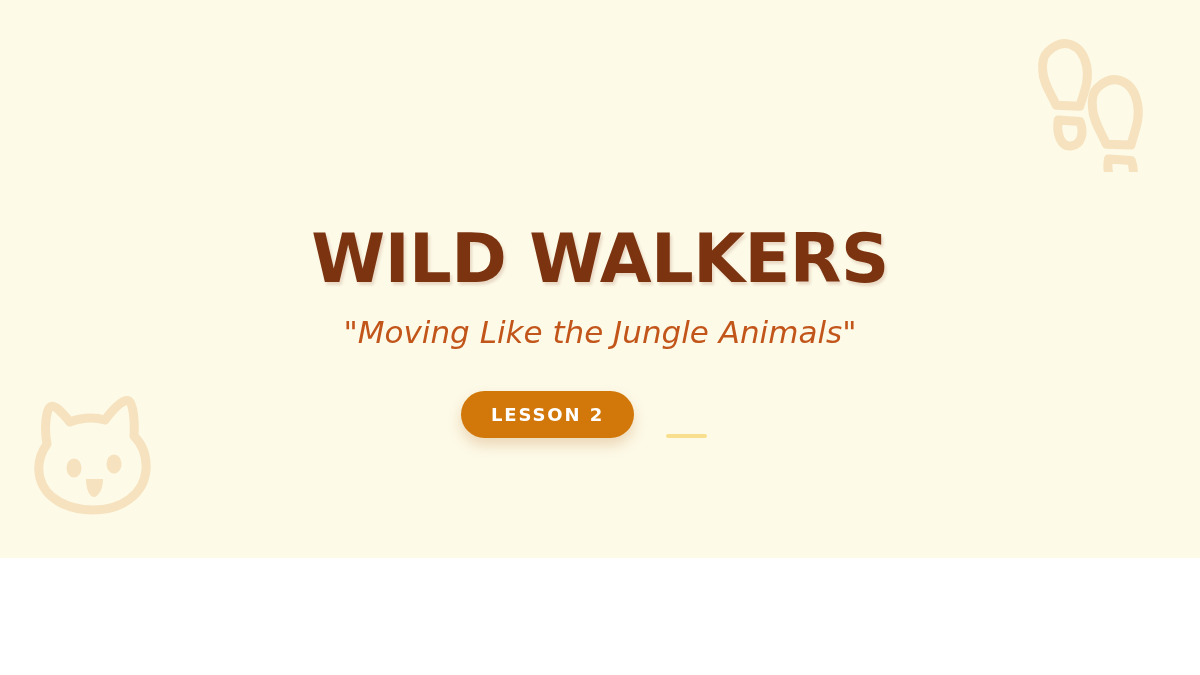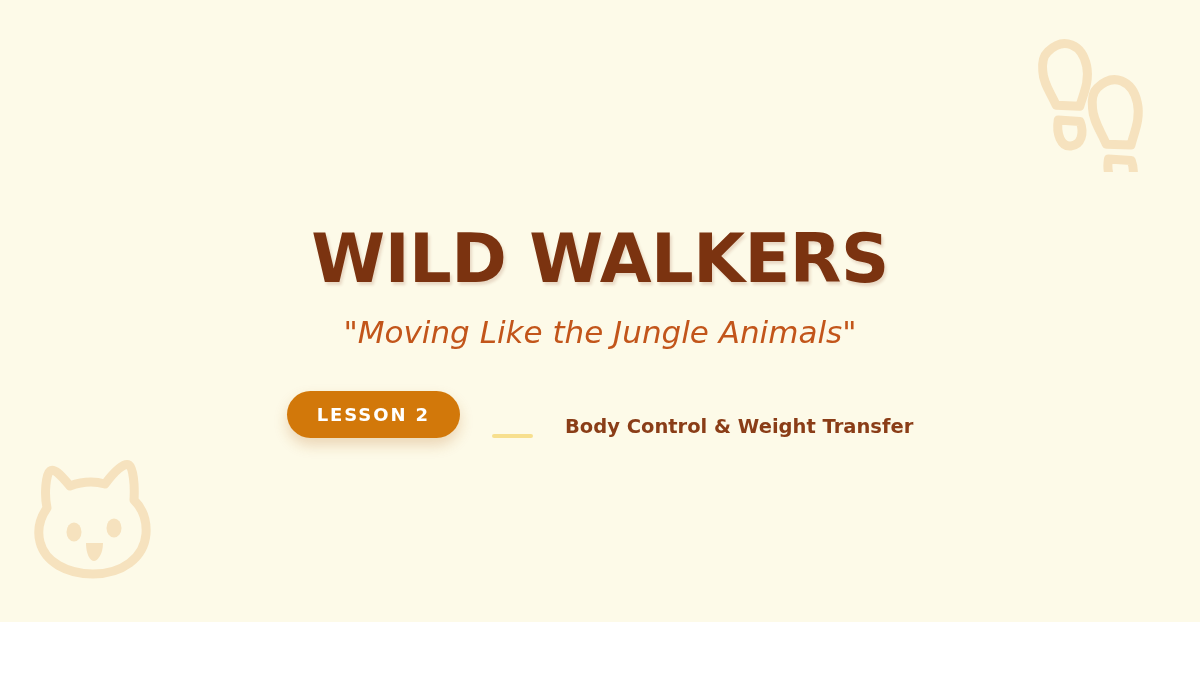--- a/index.html
+++ b/index.html
@@ -10,21 +10,21 @@
   body {
     width: 1200px;
     height: 675px;
     overflow: hidden;
     font-family: "DejaVu Sans", "Liberation Sans", sans-serif;
   }
 
   #slide {
     position: relative;
     width: 1200px;
-    height: 622px;
+    height: 558px;
     background: #FDFAE8;
     overflow: hidden;
   }
 
   
   .ornament {
     position: absolute;
     pointer-events: none;
   }
 
@@ -173,17 +173,16 @@
 
   <div id="hero">
 
     <h1 id="title">WILD WALKERS</h1>
 
     <p id="subtitle">"Moving Like the Jungle Animals"</p>
 
     <div id="lesson-row">
       <div id="lesson-badge">LESSON 2</div>
       <div id="lesson-divider"></div>
-      <div id="lesson-topic">Body Control &amp; Weight Transfer</div>
     </div>
 
   </div>
 </div>
 
 </body></html>

